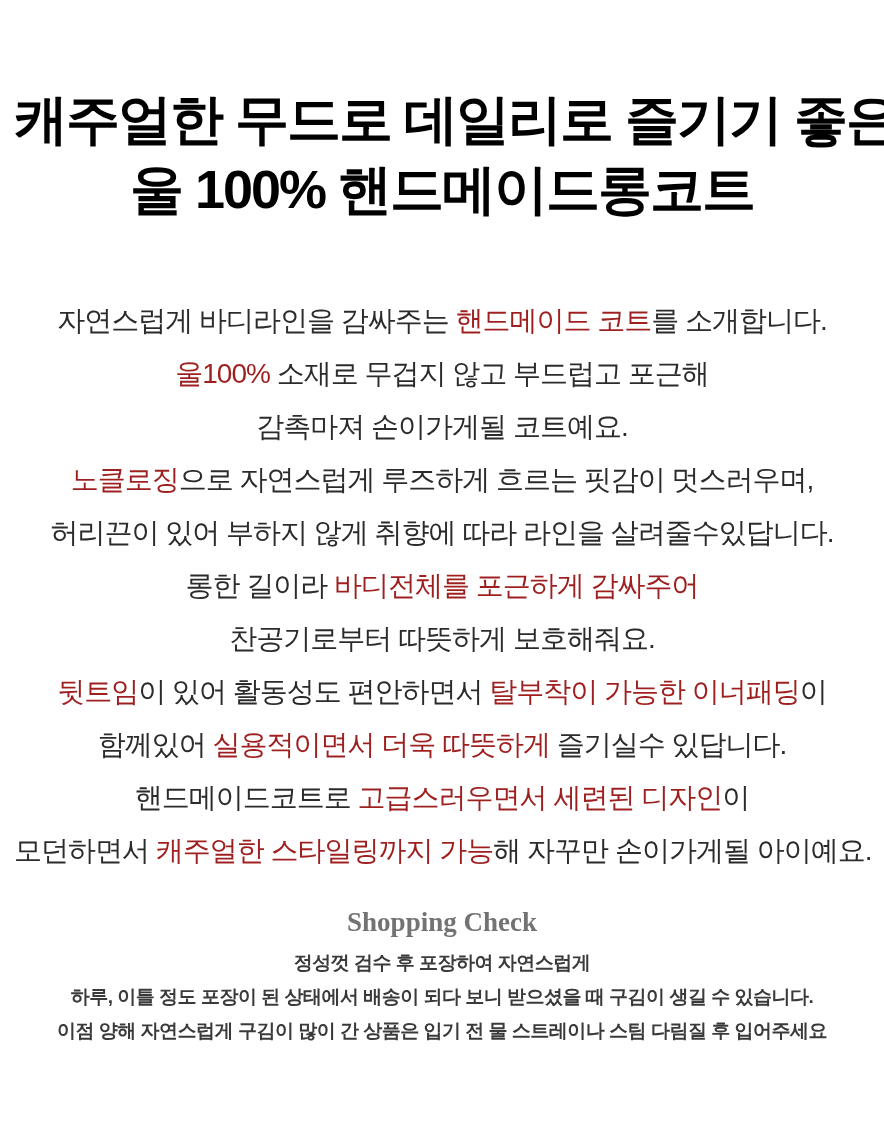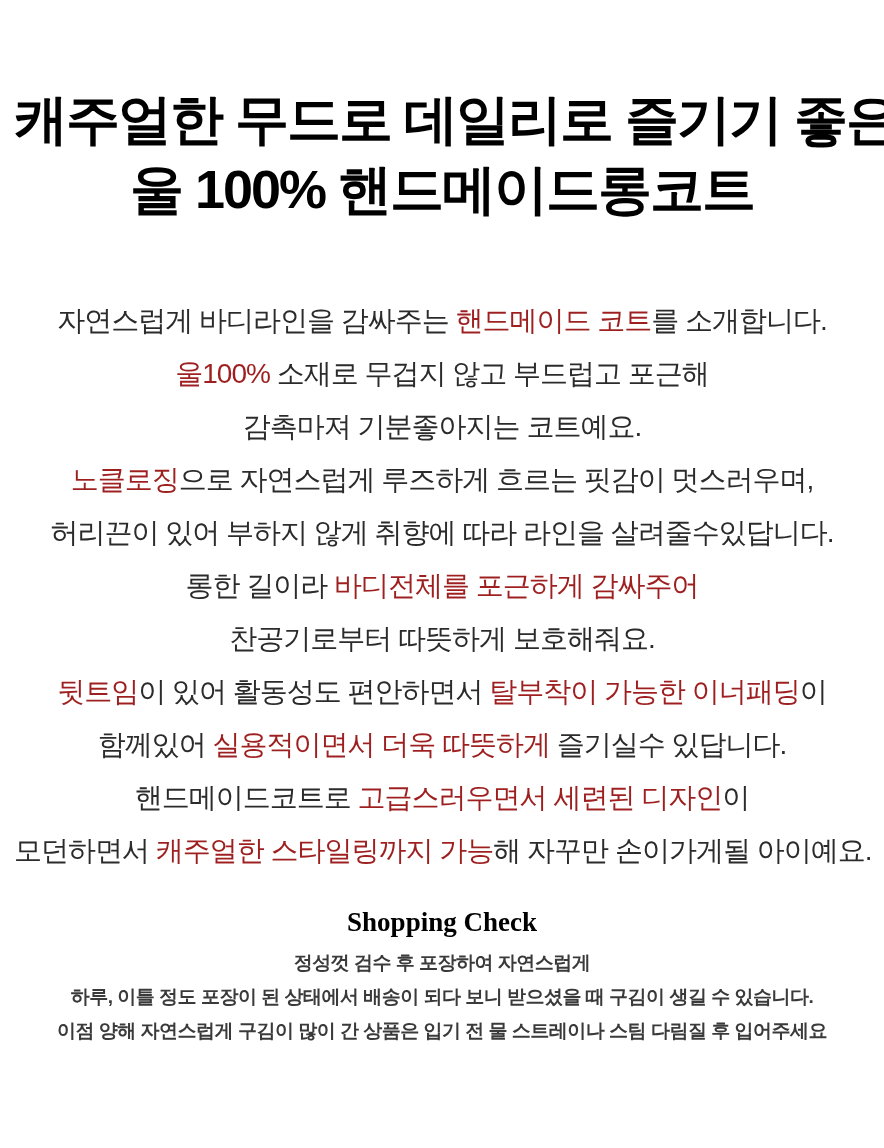--- a/index.html
+++ b/index.html
@@ -38,21 +38,21 @@
     color: var(--body-color);
   }
   .body-line { white-space: nowrap; }
   .accent { color: var(--accent); }
   .sc-title {
     margin: 27px 0 0 0;
     font-family: "Liberation Serif", "DejaVu Serif", serif;
     font-size: 27px;
     line-height: 36px;
     font-weight: 700;
-    color: #000000;
+    color: #737373;
   }
   .sc-lines {
     margin-top: 6px;
     font-size: 19px;
     line-height: 34px;
     font-weight: 700;
     letter-spacing: -0.5px;
     color: var(--footer-color);
   }
   .sc-line { white-space: nowrap; }
@@ -63,21 +63,21 @@
 <div class="page">
 
   <h1 class="heading">
     <span class="h-line">캐주얼한 무드로 데일리로 즐기기 좋은</span>
     <span class="h-line">울 100% 핸드메이드롱코트</span>
   </h1>
 
   <div class="body-text" id="body-text">
       <div class="body-line"><span>자연스럽게 바디라인을 감싸주는 </span><span class="accent">핸드메이드 코트</span><span>를 소개합니다.</span></div>
       <div class="body-line"><span class="accent">울100%</span><span> 소재로 무겁지 않고 부드럽고 포근해</span></div>
-      <div class="body-line"><span>감촉마져 기분좋아지는 코트예요.</span></div>
+      <div class="body-line"><span>감촉마져 손이가게될 코트예요.</span></div>
       <div class="body-line"><span class="accent">노클로징</span><span>으로 자연스럽게 루즈하게 흐르는 핏감이 멋스러우며,</span></div>
       <div class="body-line"><span>허리끈이 있어 부하지 않게 취향에 따라 라인을 살려줄수있답니다.</span></div>
       <div class="body-line"><span>롱한 길이라 </span><span class="accent">바디전체를 포근하게 감싸주어</span></div>
       <div class="body-line"><span>찬공기로부터 따뜻하게 보호해줘요.</span></div>
       <div class="body-line"><span class="accent">뒷트임</span><span>이 있어 활동성도 편안하면서 </span><span class="accent">탈부착이 가능한 이너패딩</span><span>이</span></div>
       <div class="body-line"><span>함께있어 </span><span class="accent">실용적이면서 더욱 따뜻하게</span><span> 즐기실수 있답니다.</span></div>
       <div class="body-line"><span>핸드메이드코트로 </span><span class="accent">고급스러우면서 세련된 디자인</span><span>이</span></div>
       <div class="body-line"><span>모던하면서 </span><span class="accent">캐주얼한 스타일링까지 가능</span><span>해 자꾸만 손이가게될 아이예요.</span></div>
     </div>
 

